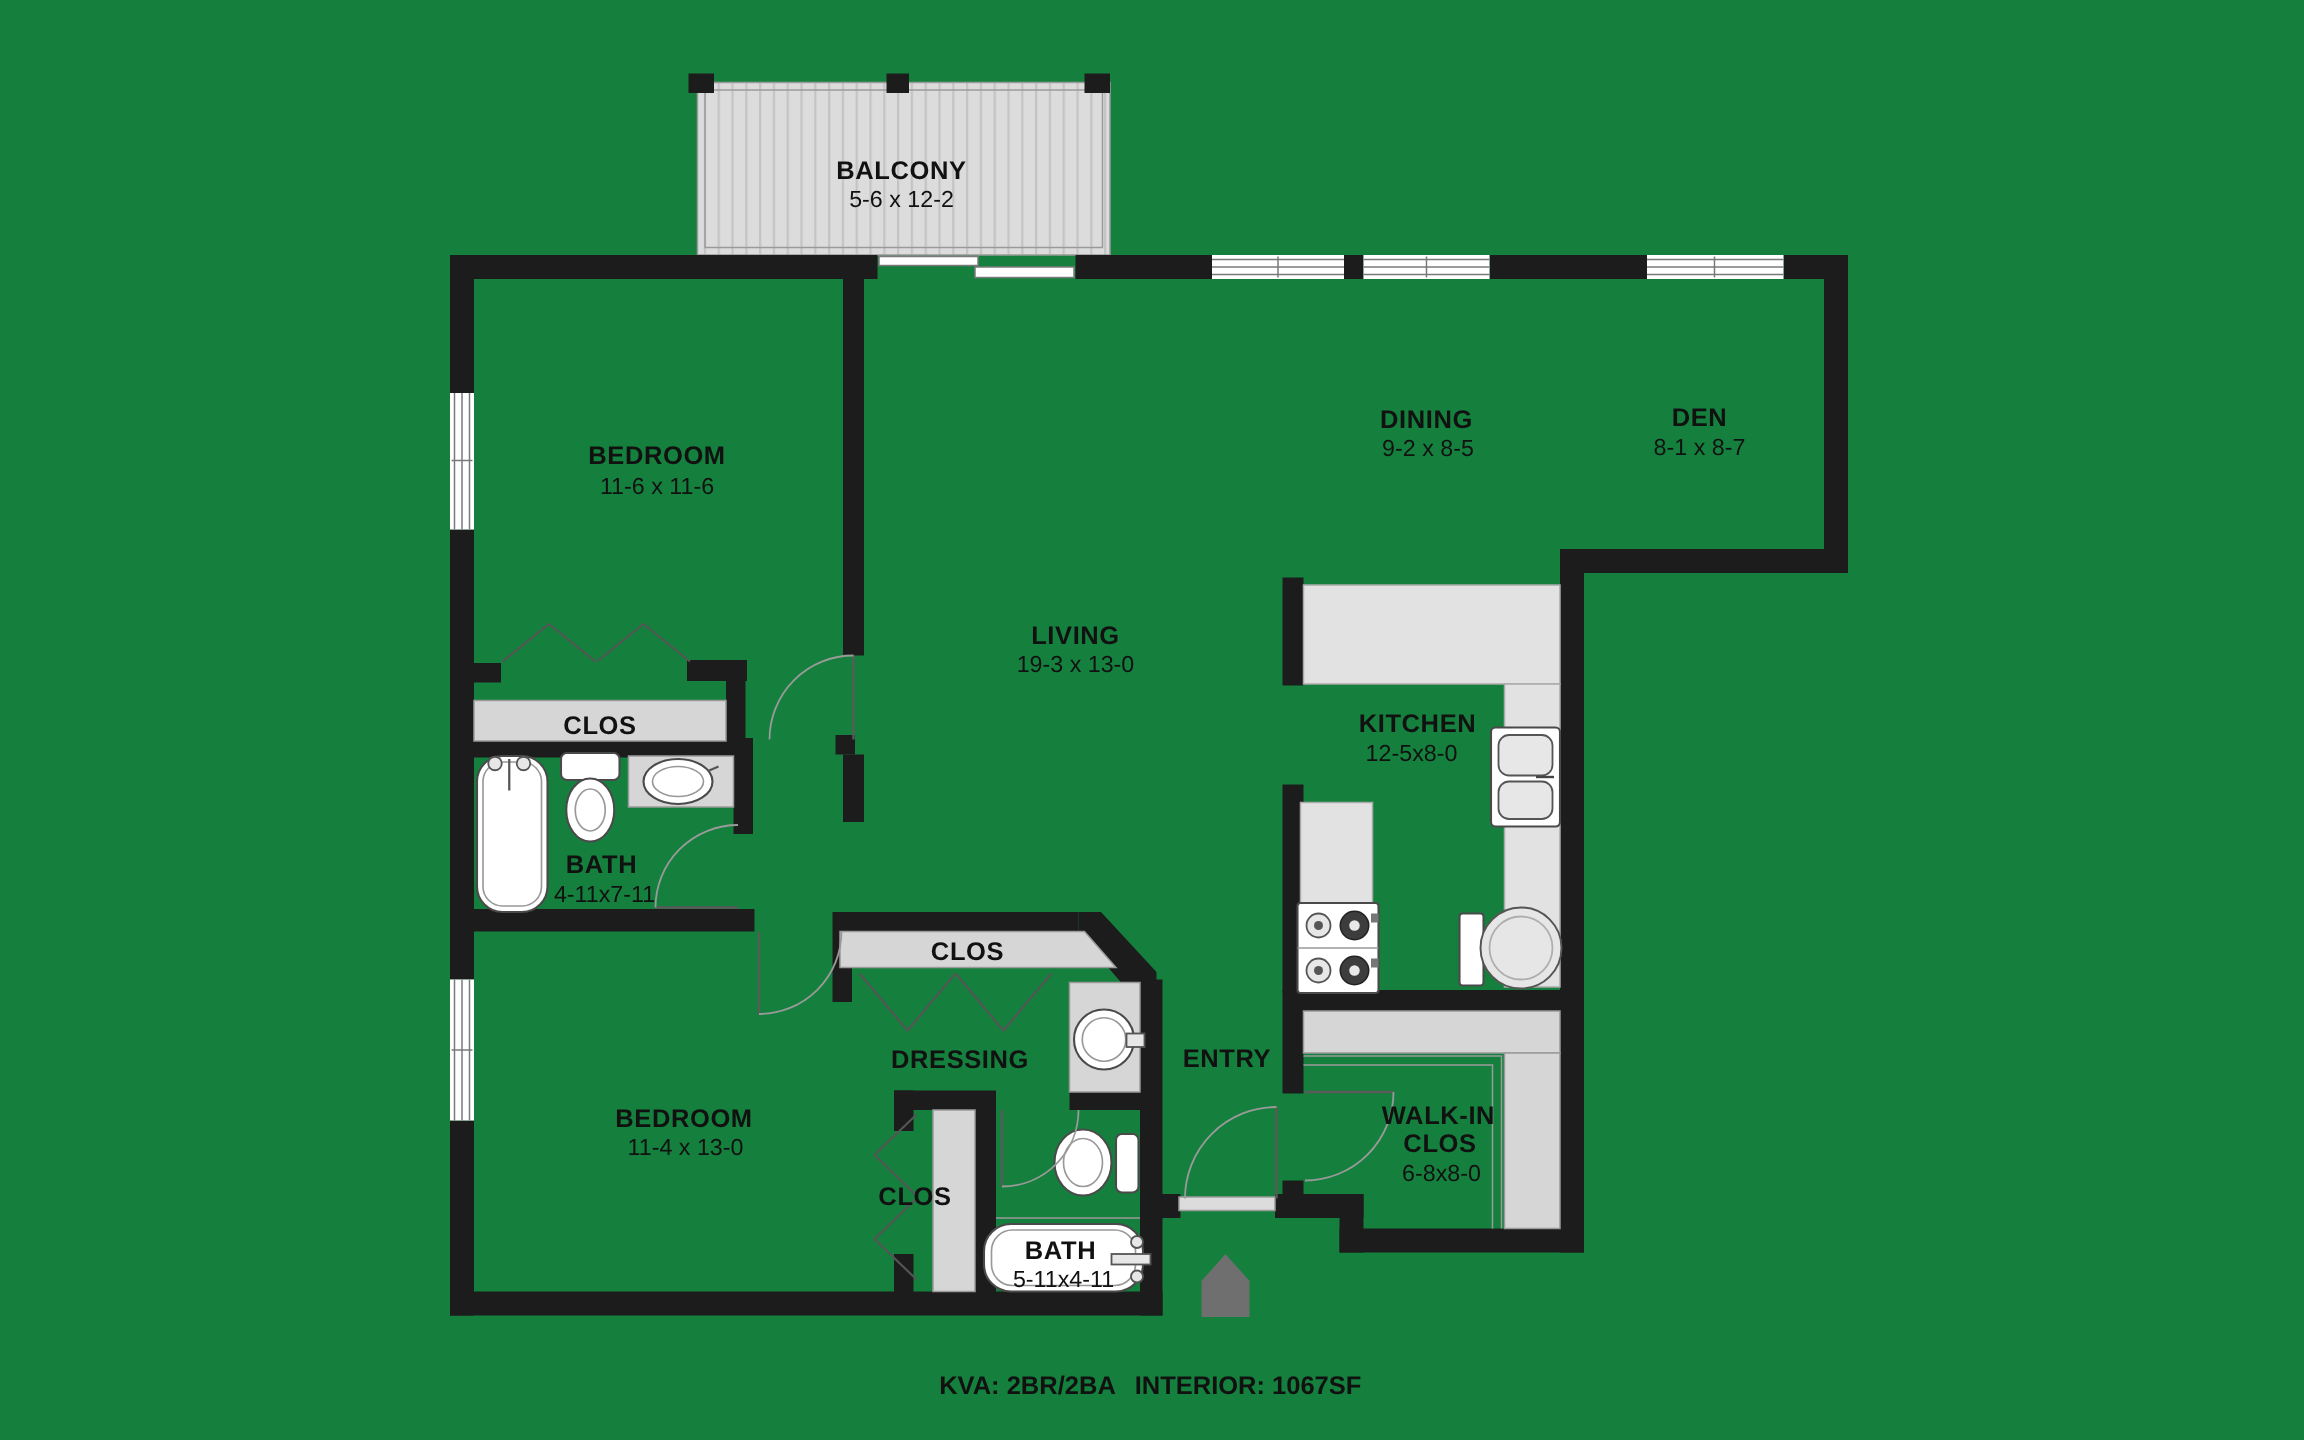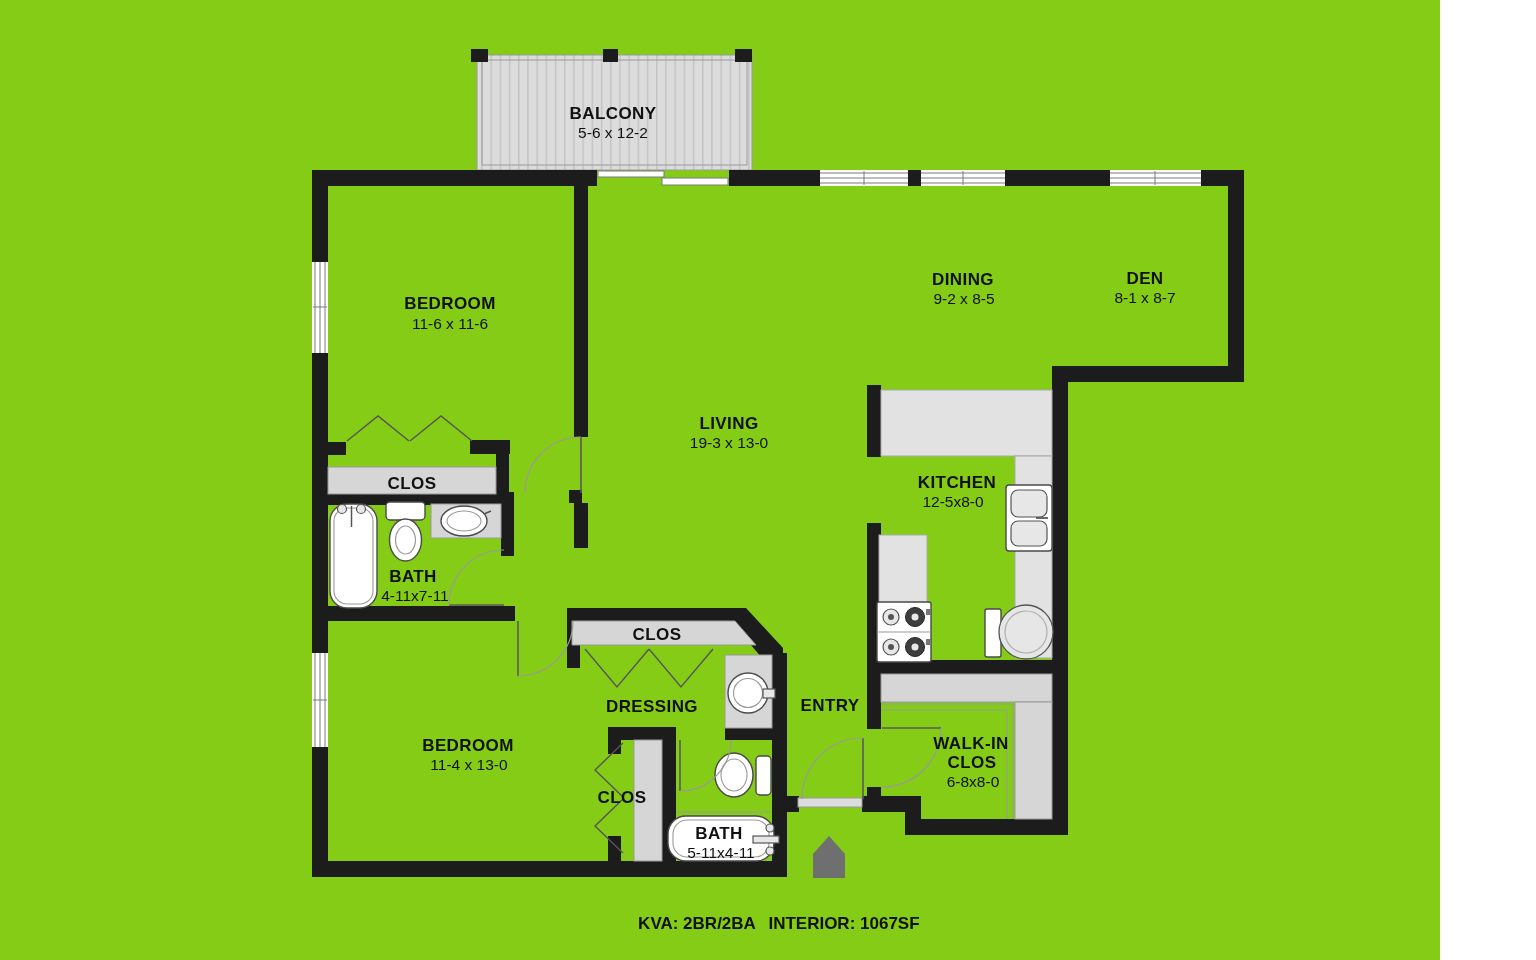--- a/index.html
+++ b/index.html
@@ -1,20 +1,20 @@
 <!DOCTYPE html>
 <html style="--wall: #1c1c1c; --shelf: #d6d6d6; --counter: #e2e2e2; --deck: #dcdcdc; --deck_stripe: #c4c4c4; --arrow: #6f6f6f; --ink: #111111;"><head>
 <meta charset="utf-8">
 <style>
   :root{
     --wall:#1c1c1c; --shelf:#d6d6d6; --counter:#e2e2e2; --deck:#dcdcdc;
     --deck_stripe:#c4c4c4; --arrow:#6f6f6f; --ink:#111111;
   }
   html,body{margin:0;padding:0;background:#ffffff;}
-  .stage{width:1428px;height:960px;position:relative;background:#84cc16;padding-left:12px;}
+  .stage{width:1536px;height:960px;position:relative;background:#15803d;}
   svg{display:block}
   .wall{fill:var(--wall);stroke:none}
   .win{fill:#ffffff;stroke:none}
   .winline{stroke:#7a7a7a;stroke-width:1;fill:none}
   .shelf{fill:var(--shelf);stroke:#9a9a9a;stroke-width:1}
   .counter{fill:var(--counter);stroke:#aaaaaa;stroke-width:1}
   .fix{fill:#ffffff;stroke:#4a4a4a;stroke-width:1.4}
   .fix2{fill:none;stroke:#999999;stroke-width:1.1}
   .fixfill{fill:#e7e7e7;stroke:#555555;stroke-width:1.2}
   .arc{fill:none;stroke:#9a9a9a;stroke-width:1.2}

